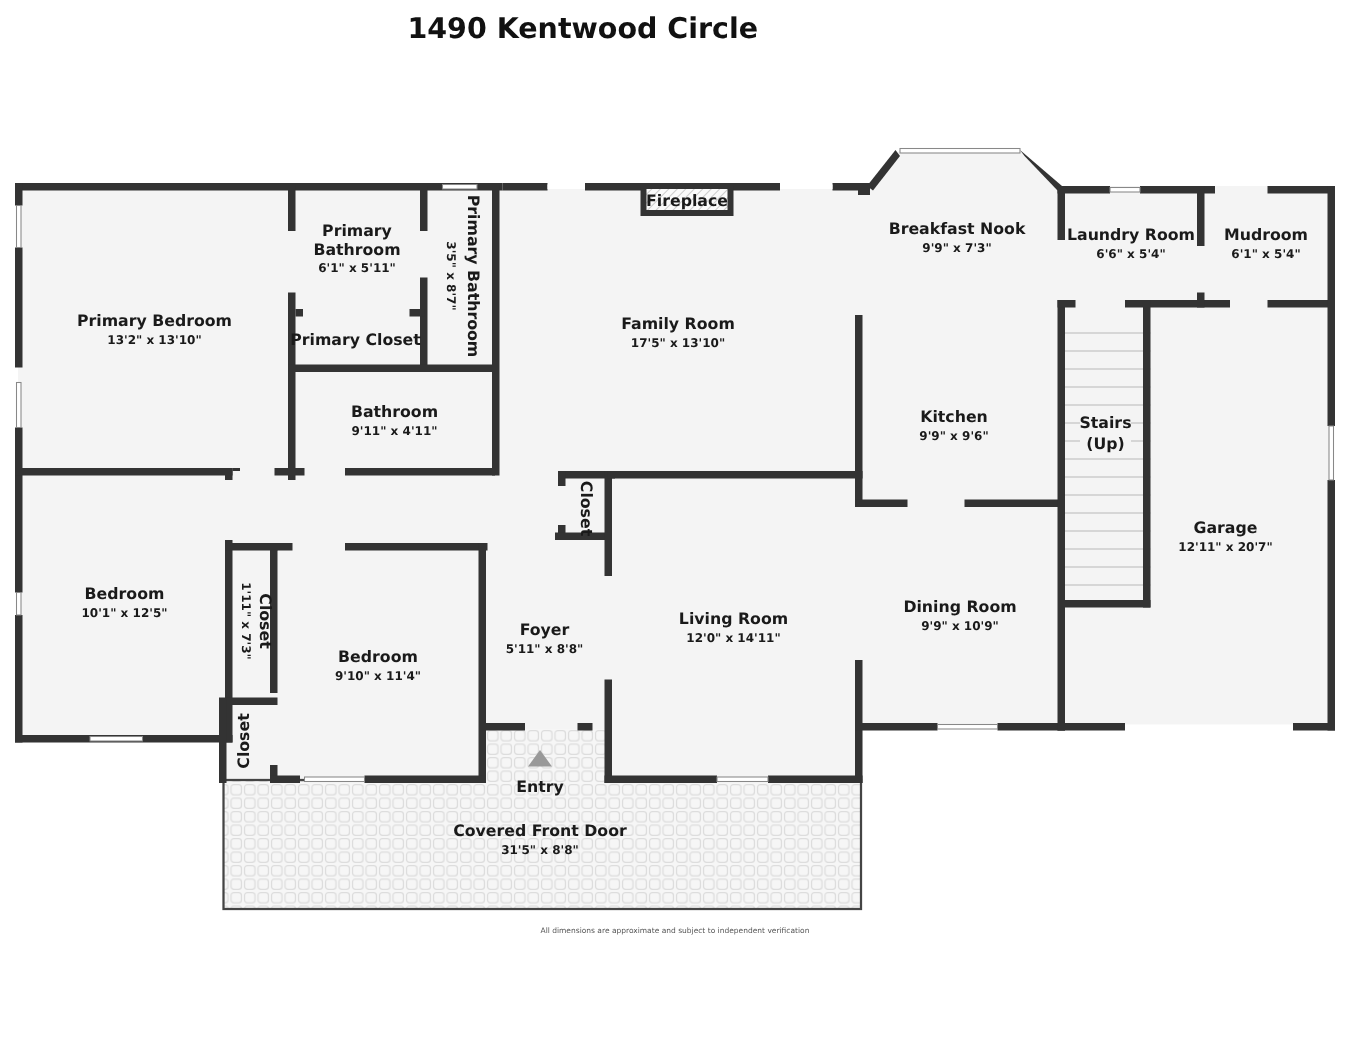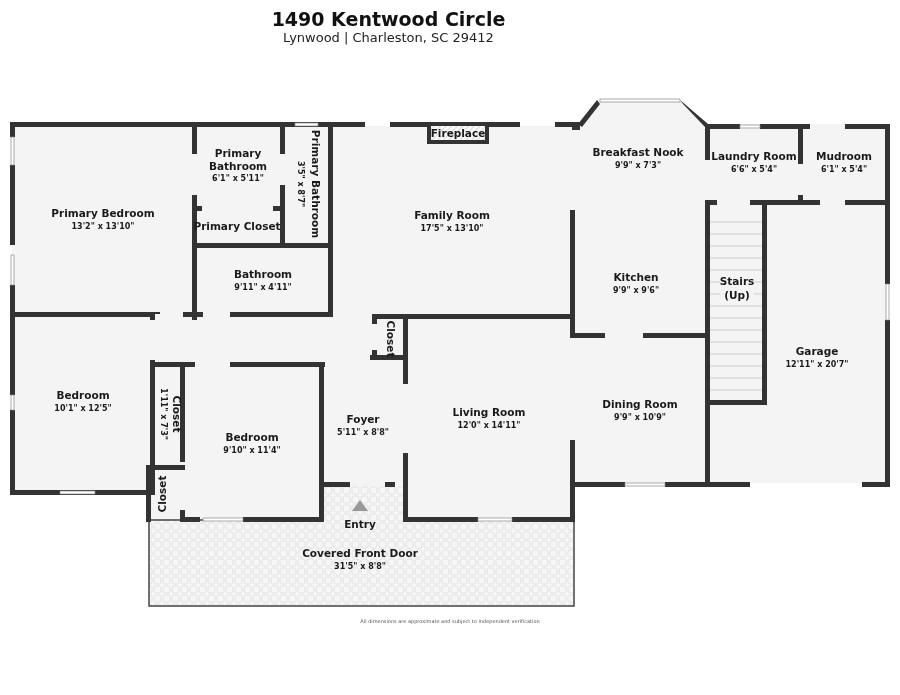--- a/index.html
+++ b/index.html
@@ -10,21 +10,20 @@
   svg { position: absolute; left: 0; top: 0; }
   .rname { font-family: "DejaVu Sans", sans-serif; font-weight: bold; font-size: 10.5px; fill: #1a1a1a; }
   .rdim { font-family: "DejaVu Sans", sans-serif; font-weight: bold; font-size: 8px; fill: #1a1a1a; }
   .disclaimer { position: absolute; left: 0; width: 900px; top: 618px; text-align: center; font-size: 5px; color: #555; }
 </style>
 </head>
 <body>
 
 <div class="header">
   <div class="title">1490 Kentwood Circle</div>
-  <div class="subtitle">Lynwood | Charleston, SC 29412</div>
 </div>
 
 <svg width="900" height="695" viewBox="0 0 900 695">
   <defs>
     <pattern id="paver" width="9" height="9" patternUnits="userSpaceOnUse">
       <rect width="9" height="9" fill="#f6f6f6"></rect>
       <rect x="1" y="1" width="7" height="7" rx="2" fill="none" stroke="#dcdcdc" stroke-width="0.8"></rect>
     </pattern>
     <pattern id="hatch" width="4" height="4" patternUnits="userSpaceOnUse" patternTransform="rotate(45)">
       <rect width="4" height="4" fill="#fafafa"></rect>

